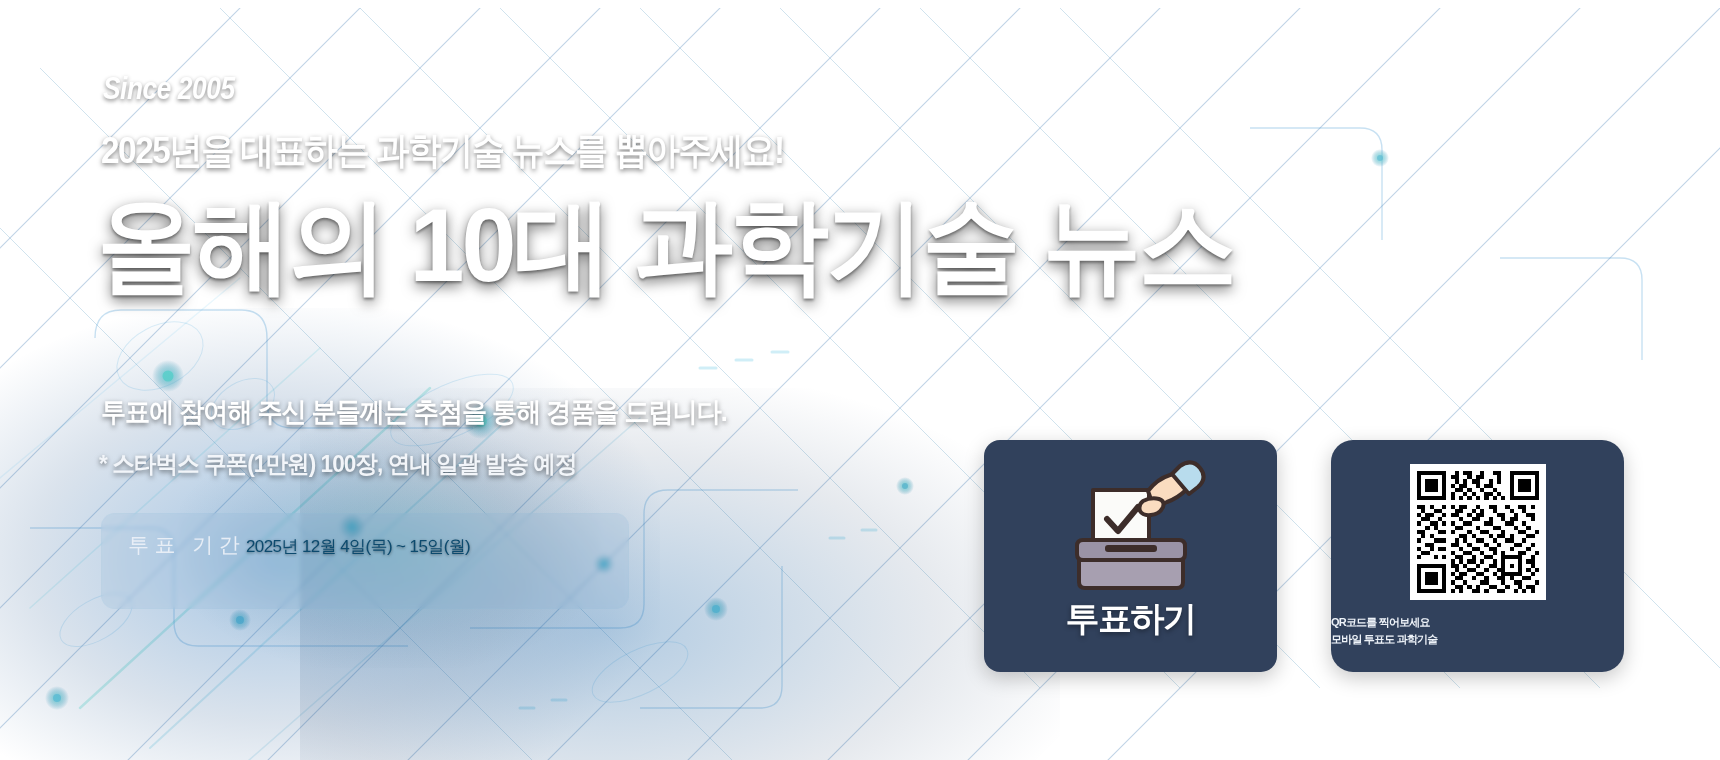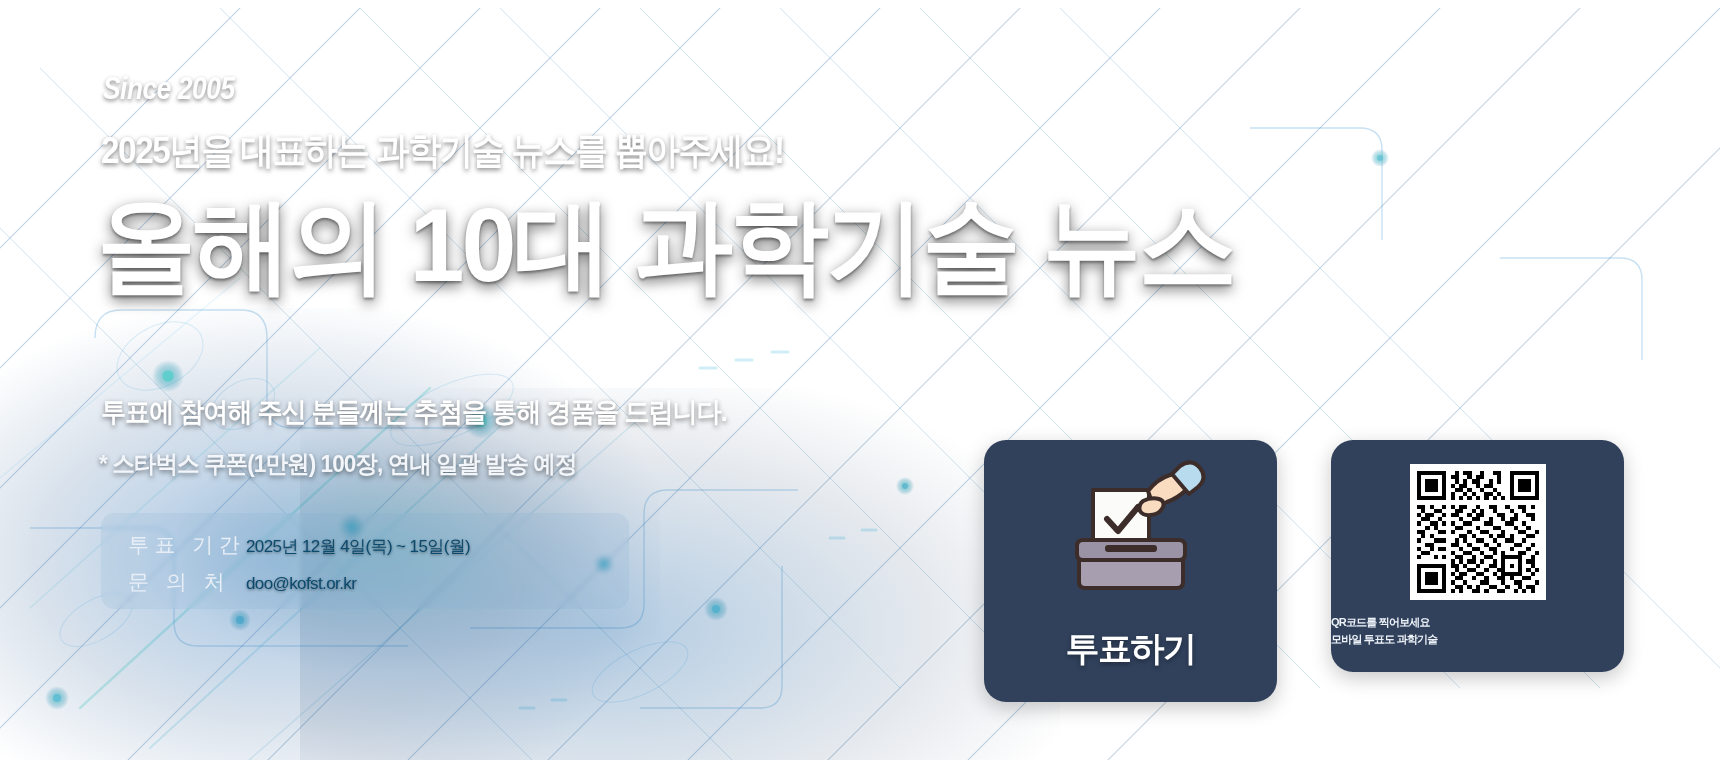--- a/index.html
+++ b/index.html
@@ -161,21 +161,21 @@
     text-shadow: 0 1px 3px rgba(0,0,0,0.45);
   }
 
   
   .card {
     position: absolute;
     border-radius: 22px;
     background: #31415c;
     box-shadow: 0 6px 20px rgba(0,0,0,0.22);
   }
-  .card-vote { left: 984px; top: 432px; width: 293px; height: 262px; }
+  .card-vote { left: 984px; top: 432px; width: 293px; height: 232px; border-radius: 16px; }
   .card-qr   { left: 1331px; top: 432px; width: 293px; height: 232px; }
 
   .vote-icon-wrap {
     position: absolute;
     left: 0; right: 0; top: 16px;
     display: flex; justify-content: center;
   }
   .vote-label {
     position: absolute;
     left: 0; right: 0; bottom: 30px;
@@ -325,24 +325,20 @@
     <div class="eyebrow">Since 2005</div>
     <div class="subhead">2025년을 대표하는 과학기술 뉴스를 뽑아주세요!</div>
     <h1 class="headline">올해의 10대 과학기술 뉴스</h1>
     <div class="promo-line">투표에 참여해 주신 분들께는 추첨을 통해 경품을 드립니다.</div>
     <div class="promo-note">* 스타벅스 쿠폰(1만원) 100장, 연내 일괄 발송 예정</div>
 
     <div class="info-panel">
       <div class="info-row r1">
         <span class="info-label">투표 기간</span>
         <span class="info-value">2025년 12월 4일(목) ~ 15일(월)</span>
-      </div>
-      <div class="info-row r2">
-        <span class="info-label">문 의 처</span>
-        <span class="info-value">doo@kofst.or.kr</span>
       </div>
     </div>
 
     <div class="card card-vote">
       <div class="vote-icon-wrap">
         <svg width="168" height="134" viewBox="0 0 168 134" aria-hidden="true">
 
           <path d="M46 34 h56 v56 h-56 z" fill="#fbfbf9" stroke="#3d2d2a" stroke-width="4" stroke-linejoin="round"></path>
           <path d="M60 63 l11 12 l20 -24" fill="none" stroke="#3d2d2a" stroke-width="6" stroke-linecap="round" stroke-linejoin="round"></path>
 

